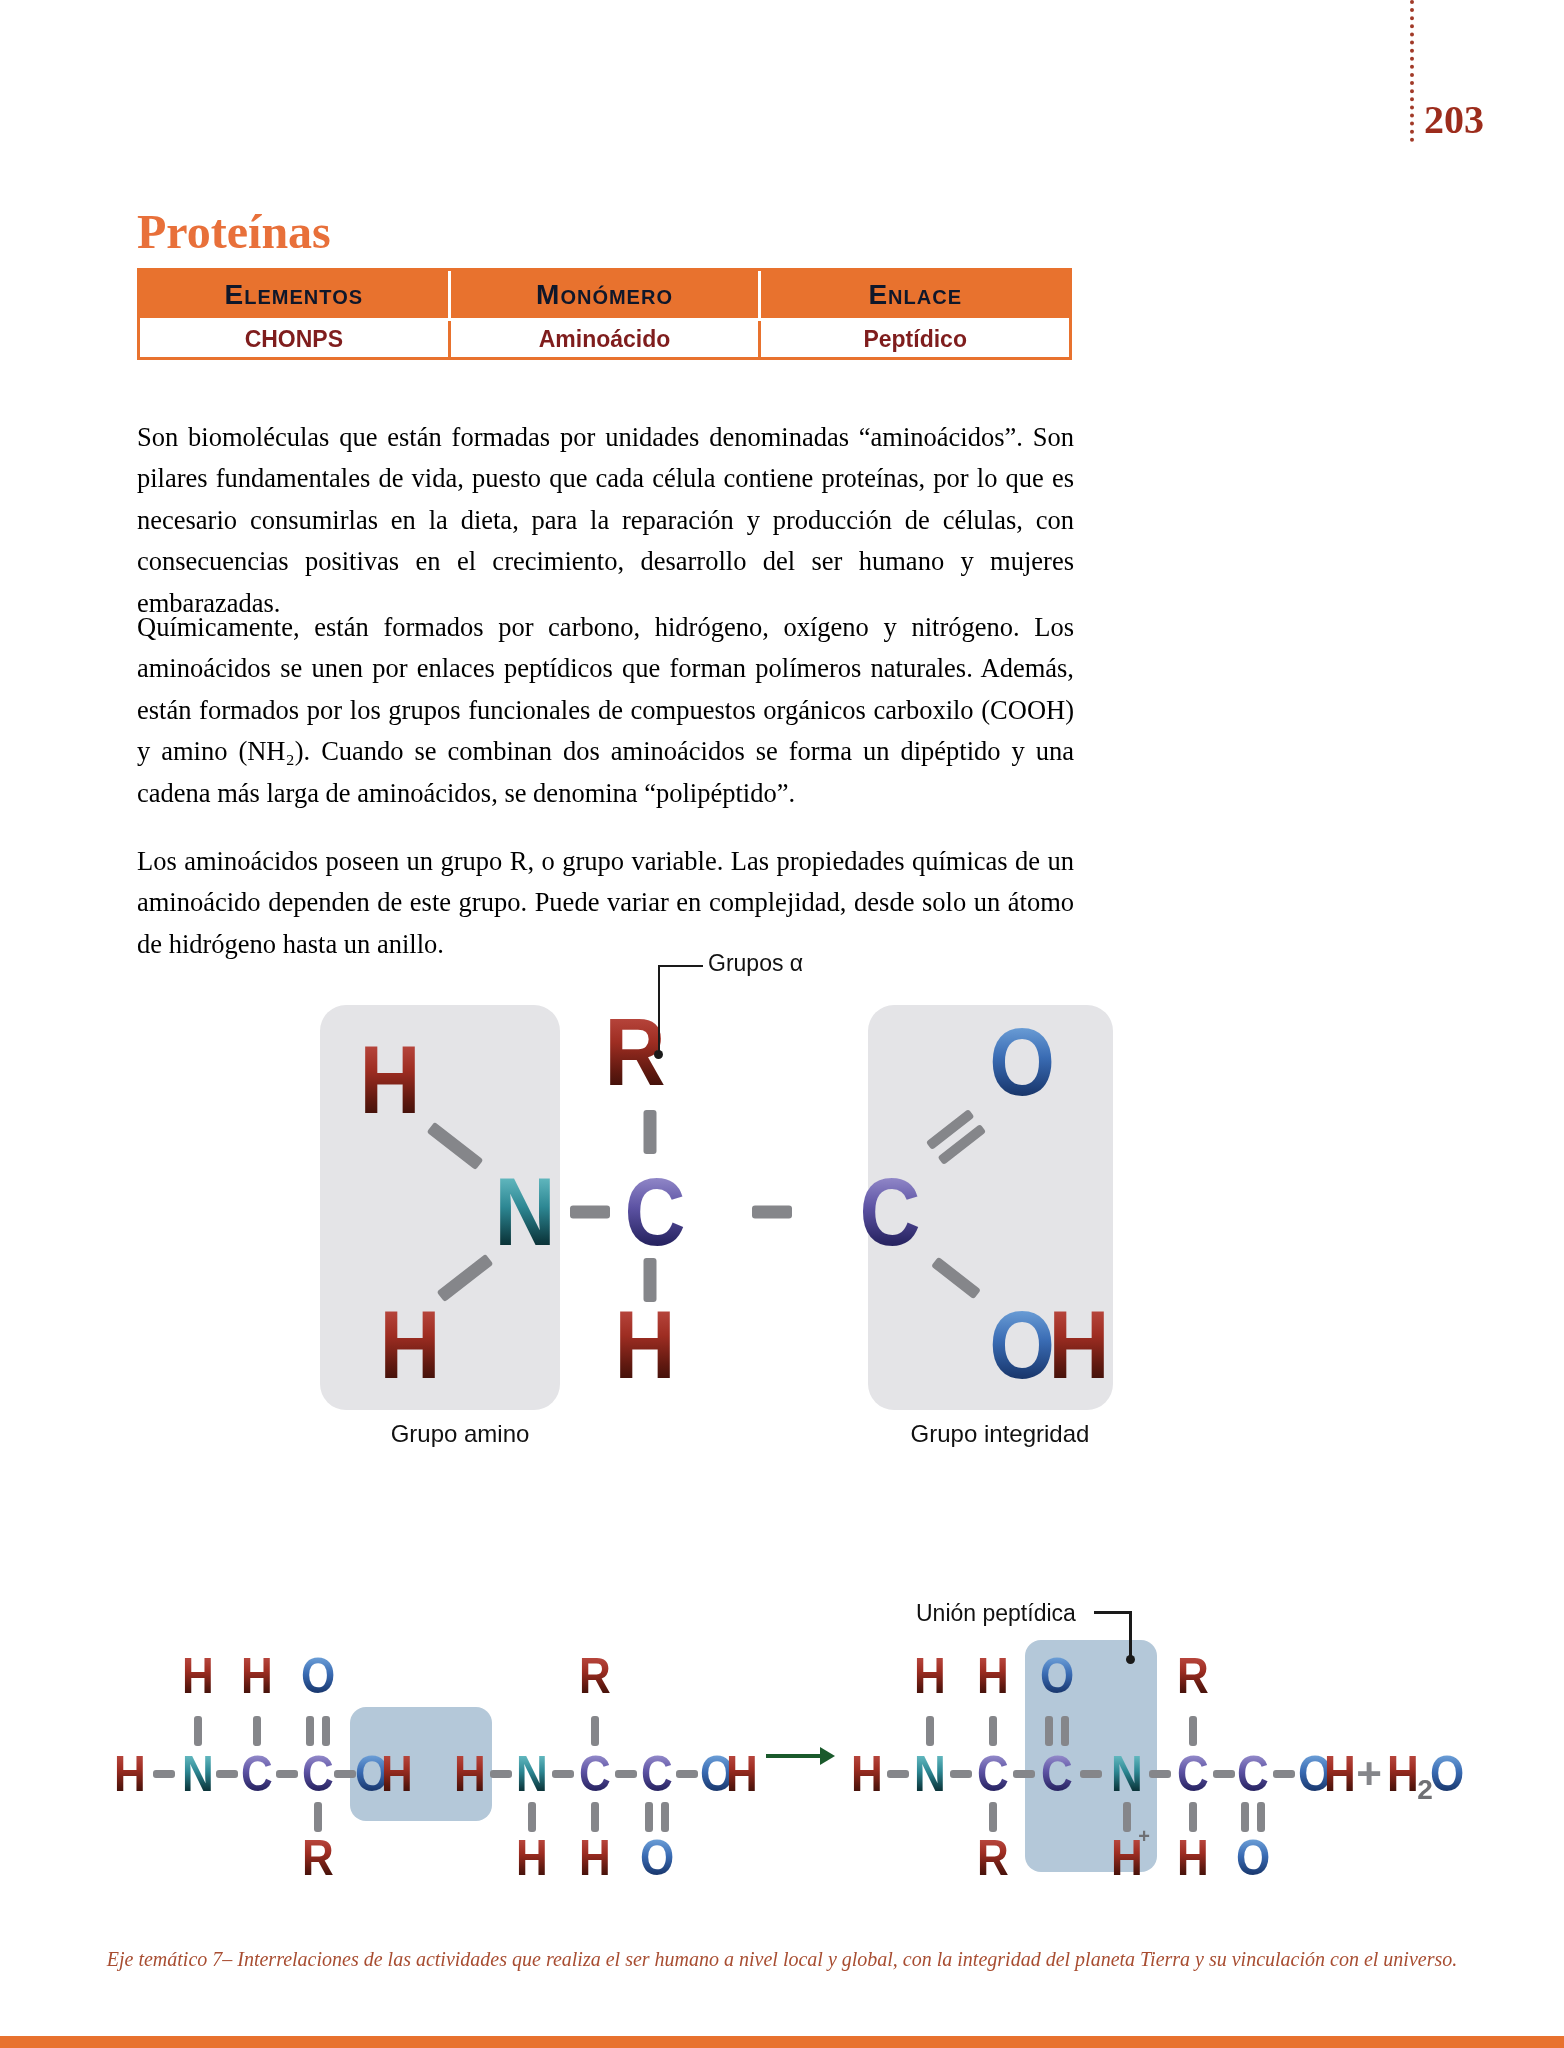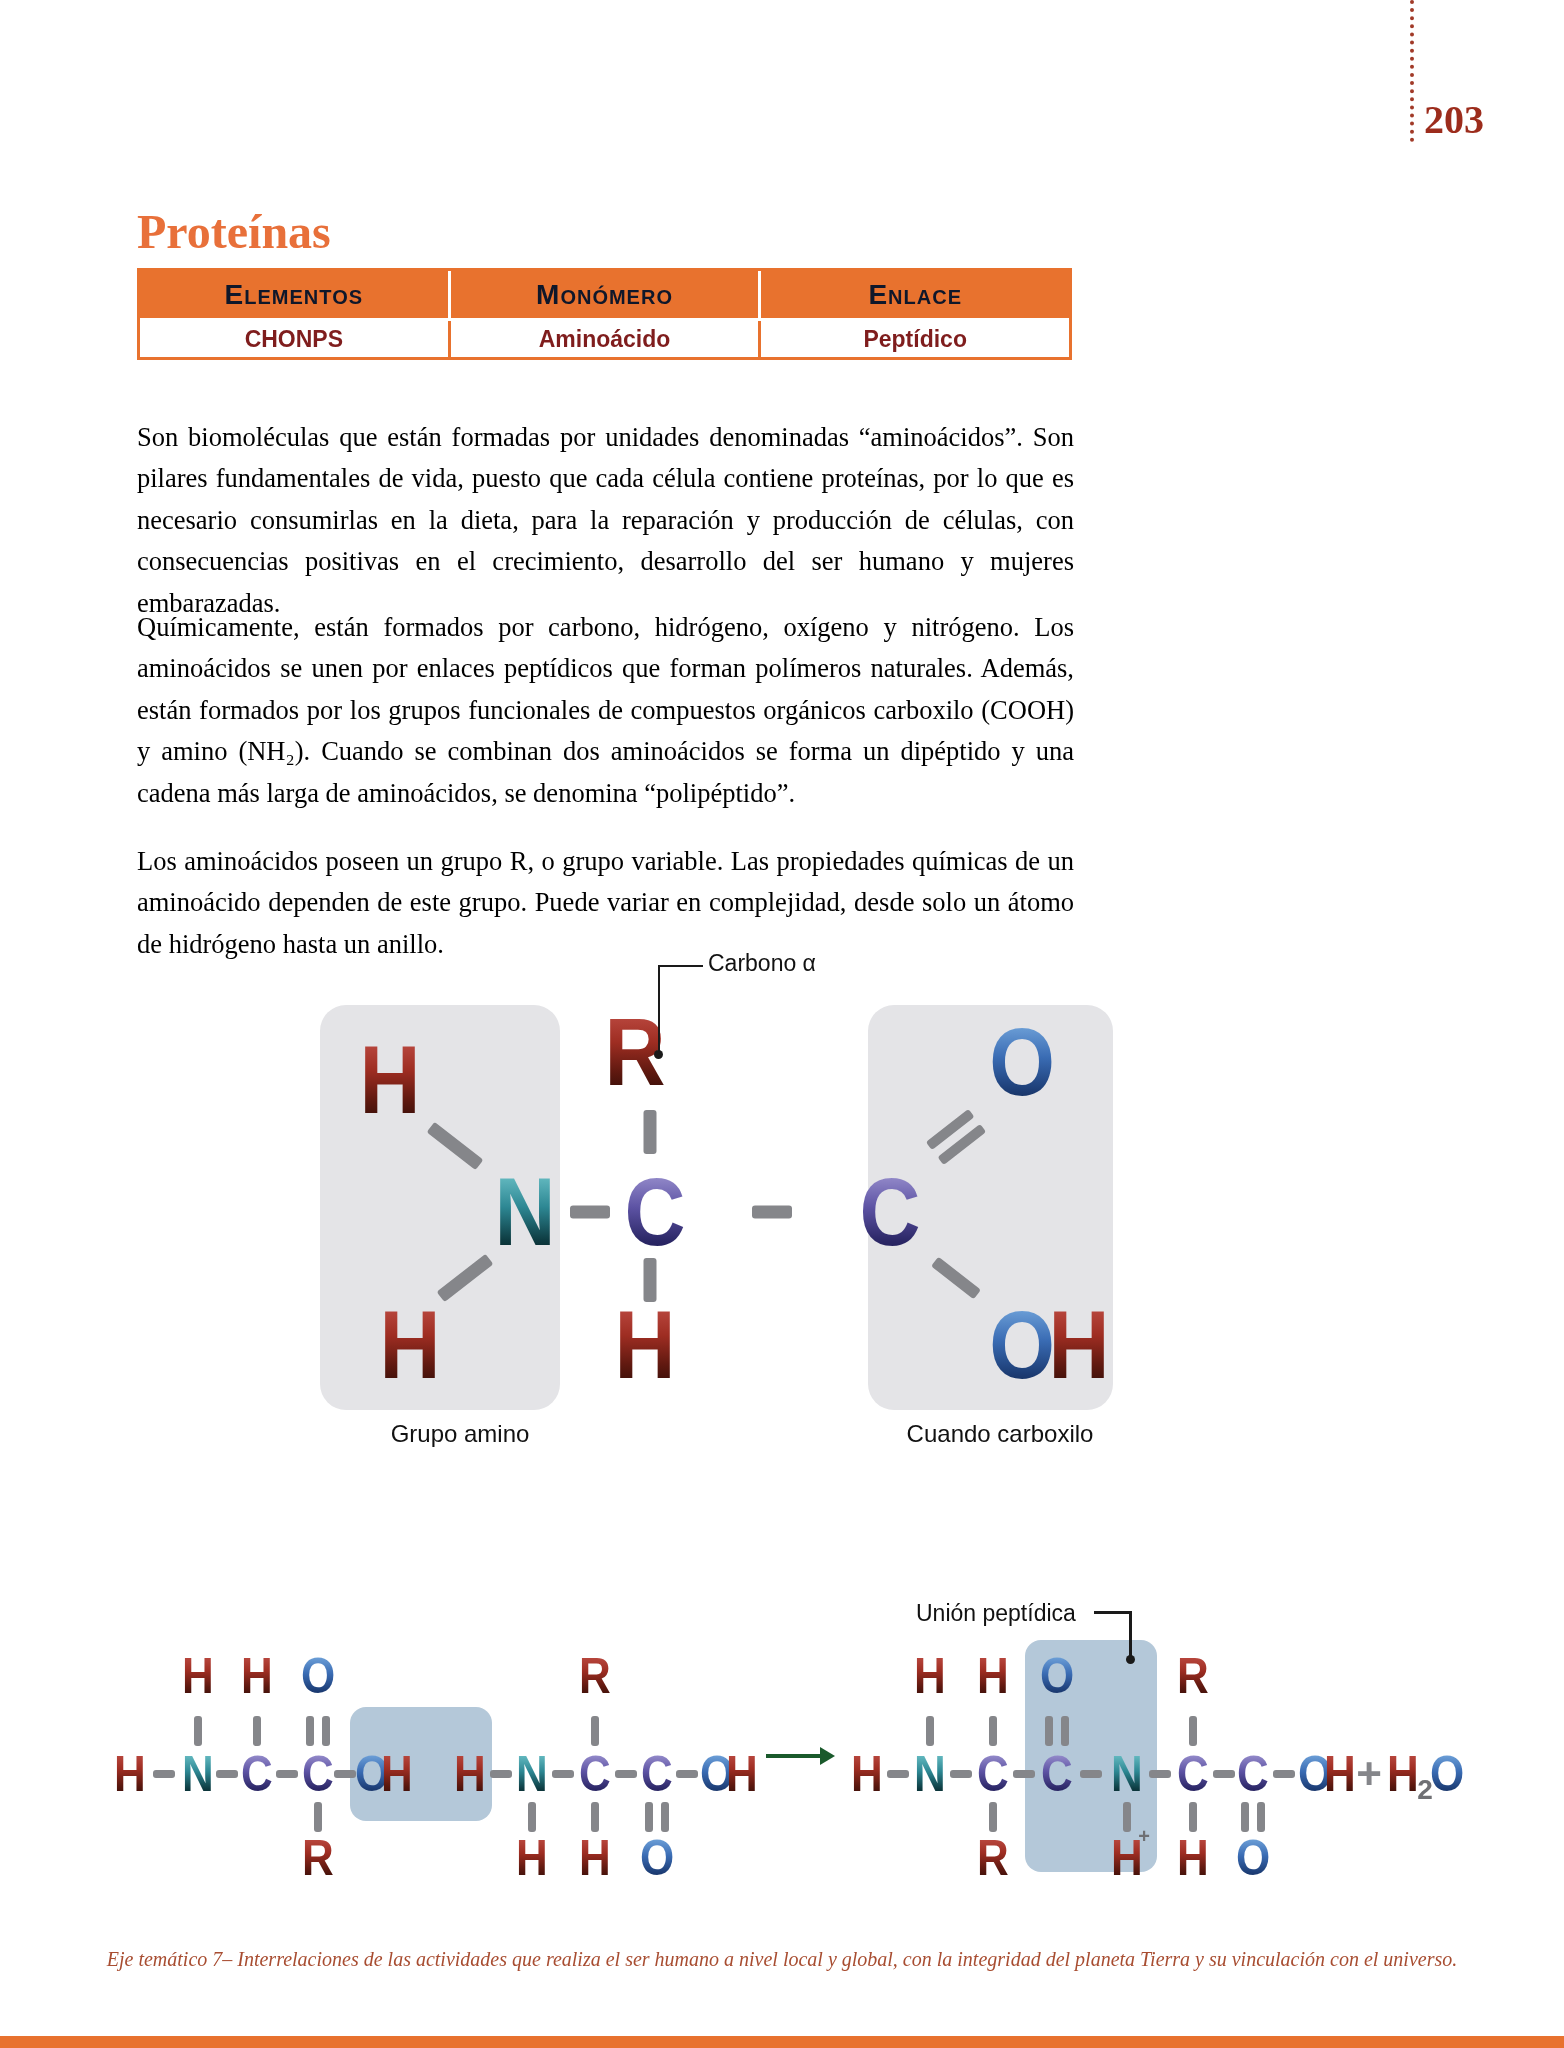--- a/index.html
+++ b/index.html
@@ -100,21 +100,21 @@
   </div>
 
   <p class="para p1">Son biomoléculas que están formadas por unidades denominadas “aminoácidos”. Son pilares fundamentales de vida, puesto que cada célula contiene proteínas, por lo que es necesario consumirlas en la dieta, para la reparación y producción de células, con consecuencias positivas en el crecimiento, desarrollo del ser humano y mujeres embarazadas.</p>
   <p class="para p2">Químicamente, están formados por carbono, hidrógeno, oxígeno y nitrógeno. Los aminoácidos se unen por enlaces peptídicos que forman polímeros naturales. Además, están formados por los grupos funcionales de compuestos orgánicos carboxilo (COOH) y amino (NH₂). Cuando se combinan dos aminoácidos se forma un dipéptido y una cadena más larga de aminoácidos, se denomina “polipéptido”.</p>
   <p class="para p3">Los aminoácidos poseen un grupo R, o grupo variable. Las propiedades químicas de un aminoácido dependen de este grupo. Puede variar en complejidad, desde solo un átomo de hidrógeno hasta un anillo.</p>
 
   <div class="fig f1" style="left:300px;top:940px;width:830px;height:515px;">
     <div class="gbox" style="left:20px;top:65px;width:240px;height:405px;"></div>
     <div class="gbox" style="left:568px;top:65px;width:245px;height:405px;"></div>
 
-    <div class="fig-label" style="left:408px;top:10px;">Carbono α</div>
+    <div class="fig-label" style="left:408px;top:10px;">Grupos α</div>
     <div class="conn" style="left:358px;top:25px;width:45px;height:2px;"></div>
     <div class="conn" style="left:358px;top:25px;width:2px;height:90px;"></div>
     <div class="conn-dot" style="left:354px;top:110px;"></div>
 
     <span class="atom cR" style="left:90px;top:140px;">H</span>
     <span class="atom cR" style="left:110px;top:405px;">H</span>
     <span class="atom cN" style="left:225px;top:272px;">N</span>
     <span class="atom cC" style="left:355px;top:272px;">C</span>
     <span class="atom cR" style="left:335px;top:112px;">R</span>
     <span class="atom cR" style="left:345px;top:405px;">H</span>
@@ -129,21 +129,21 @@
     <div class="bond" style="left:472px;top:272px;width:40px;height:13px;"></div>
     <div class="bond" style="left:350px;top:192px;width:13px;height:44px;"></div>
     <div class="bond" style="left:350px;top:340px;width:13px;height:44px;"></div>
     <div class="dblwrap diag" style="left:656px;top:197px;transform:translate(-50%,-50%) rotate(-38deg);">
       <div class="bar" style="width:54px;height:10px;"></div>
         <div class="bar" style="width:54px;height:10px;"></div>
     </div>
     <div class="bond" style="left:656px;top:338px;width:54px;height:12px;transform:translate(-50%,-50%) rotate(38deg);"></div>
 
     <div class="grp-label" style="left:160px;top:480px;">Grupo amino</div>
-    <div class="grp-label" style="left:700px;top:480px;">Cuando carboxilo</div>
+    <div class="grp-label" style="left:700px;top:480px;">Grupo integridad</div>
   </div>
 
 
   <div class="fig f2" style="left:80px;top:1590px;width:1440px;height:330px;">
 
     <div class="hlbox" style="left:270px;top:117px;width:142px;height:114px;"></div>
     <div class="hlbox" style="left:945px;top:50px;width:132px;height:232px;"></div>
 
     <div class="fig-label" style="left:836px;top:10px;">Unión peptídica</div>
     <div class="conn" style="left:1014px;top:21px;width:38px;height:3px;"></div>

